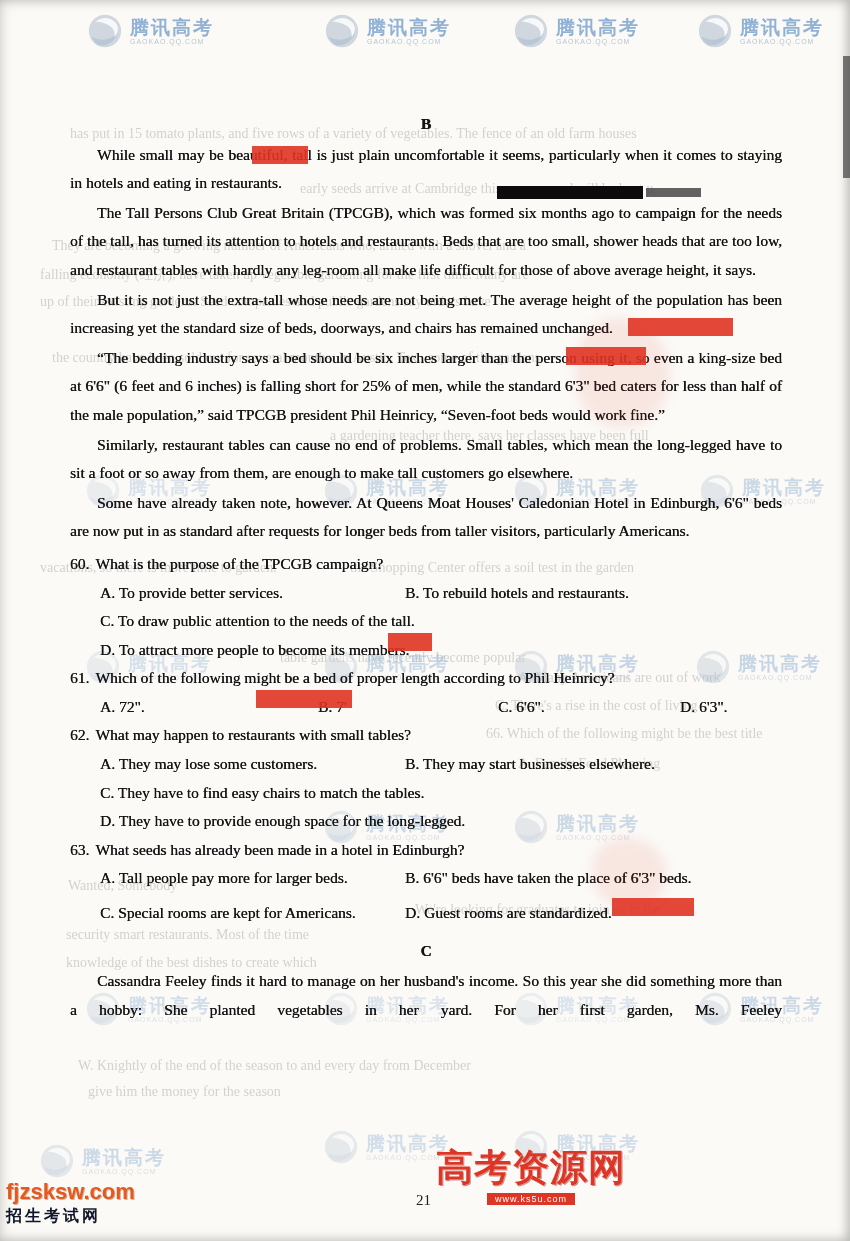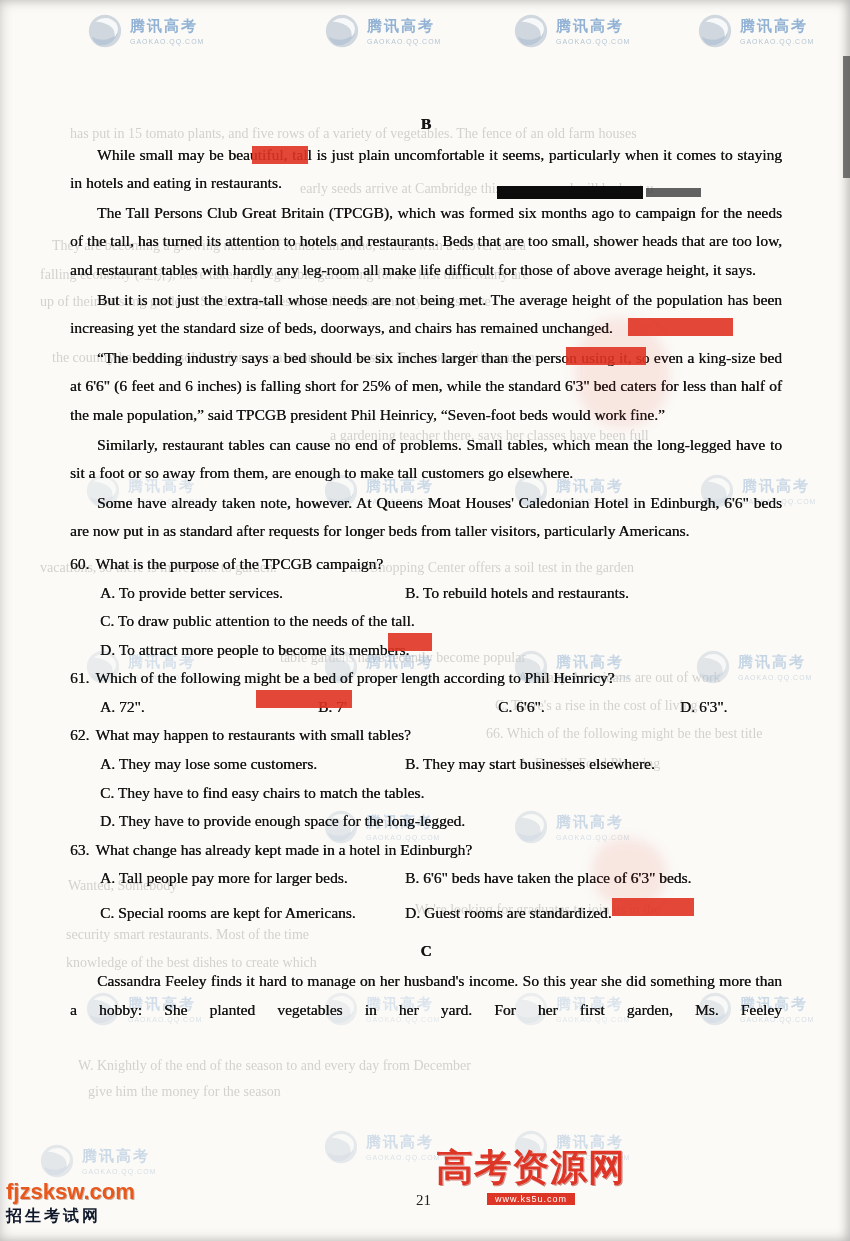--- a/index.html
+++ b/index.html
@@ -12,21 +12,21 @@
   
   .bleed{position:absolute;inset:0;z-index:1;}
   .bleed .bl{
     position:absolute;font-size:14px;color:#8f8f8c;opacity:.38;
     filter:blur(.7px);white-space:nowrap;overflow:hidden;
   }
   
   .wm-layer{position:absolute;inset:0;z-index:2;}
   .tlogo{position:absolute;display:flex;align-items:center;gap:6px;}
   .tlogo svg{width:38px;height:38px;}
-  .t1{font-family:Liberation Mono, monospace;font-weight:bold;font-size:15px;
+  .t1{font-family:Liberation Sans, sans-serif;font-weight:bold;font-size:19px;
       color:#93b2d3;letter-spacing:2px;line-height:20px;}
   .t2{font-family:"Liberation Sans",sans-serif;font-size:7px;color:#a9bccd;letter-spacing:1px;}
   .tlogo.strong .t1{color:#7fa6cf;}
   
   .content{position:absolute;left:70px;top:110px;width:712px;z-index:3;}
   .content, .content p, .content div{font-size:15.5px;line-height:28.6px;}
   .sec-head{text-align:center;font-weight:bold;font-size:17px;line-height:29px;margin:0 0 2px 0;
             text-shadow:.3px 0 0 #222;}
   .para{margin:0 0 1px 0;text-indent:27px;text-align:justify;text-shadow:.3px 0 0 #222;}
   .para.last-justify{text-align-last:justify;}
@@ -363,21 +363,21 @@
     <div class="q">
       <div class="q-line"><span class="q-num">62.</span><span>What may happen to restaurants with small tables?</span></div>
       <div class="opt-row">
         <span class="opt w305">A. They may lose some customers.</span><span class="opt">B. They may start businesses elsewhere.</span>
       </div>
       <div class="opt-row"><span class="opt">C. They have to find easy chairs to match the tables.</span></div>
       <div class="opt-row"><span class="opt">D. They have to provide enough space for the long-legged.</span></div>
     </div>
 
     <div class="q">
-      <div class="q-line"><span class="q-num">63.</span><span>What change has already kept made in a hotel in Edinburgh?</span></div>
+      <div class="q-line"><span class="q-num">63.</span><span>What seeds has already been made in a hotel in Edinburgh?</span></div>
       <div class="opt-row">
         <span class="opt w305">A. Tall people pay more for larger beds.</span><span class="opt">B. 6'6" beds have taken the place of 6'3" beds.</span>
       </div>
       <div class="opt-row mt6">
         <span class="opt w305">C. Special rooms are kept for Americans.</span><span class="opt">D. Guest rooms are standardized.</span>
       </div>
     </div>
 
     <div class="sec-head sec-c-head">C</div>
     <p class="para last-justify">Cassandra Feeley finds it hard to manage on her husband's income. So this year she did something more than a hobby: She planted vegetables in her yard. For her first garden, Ms. Feeley</p>

